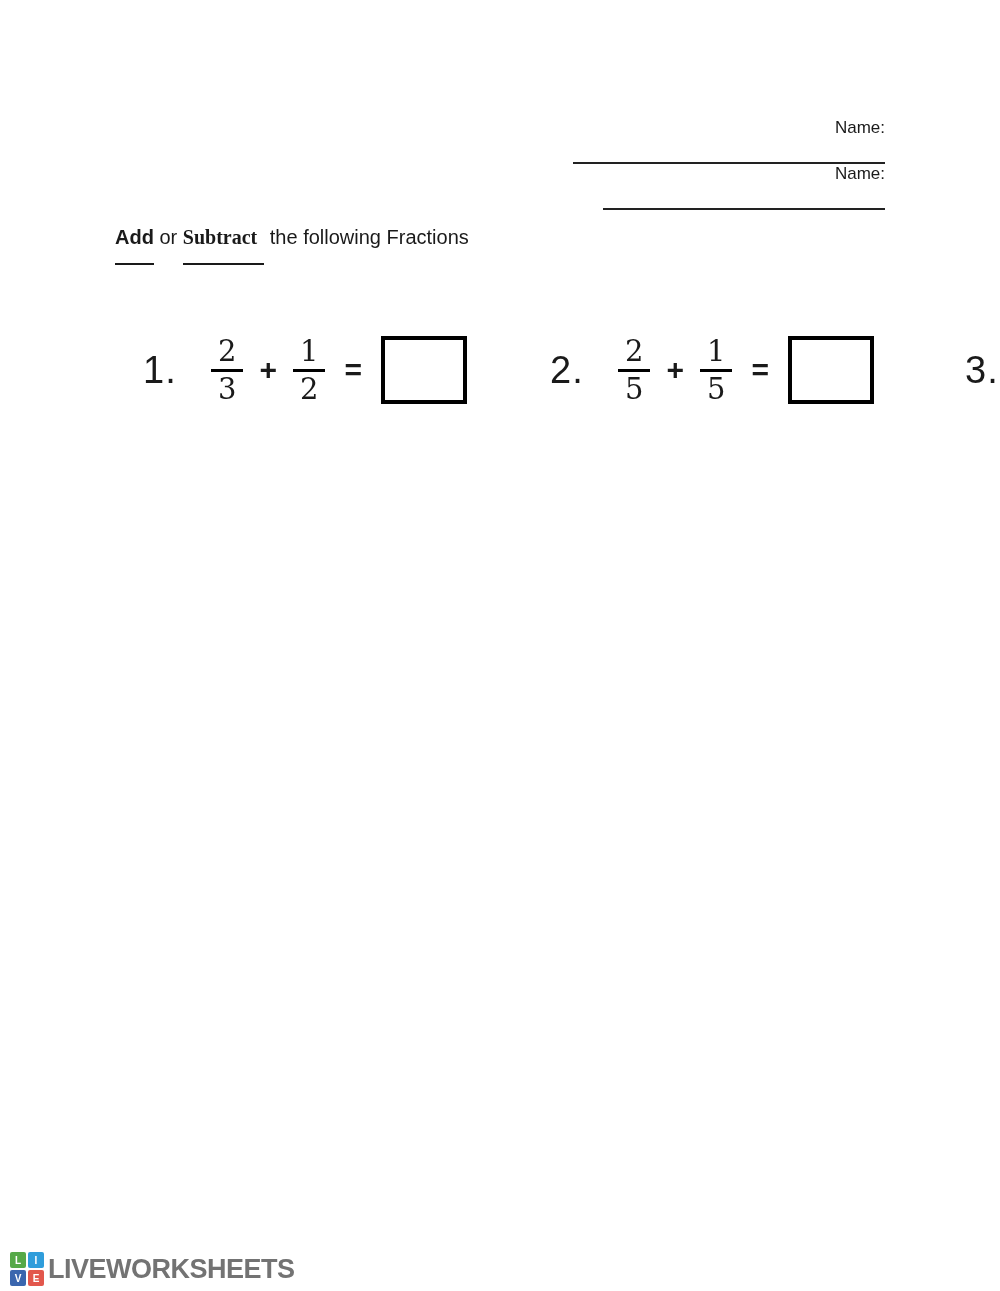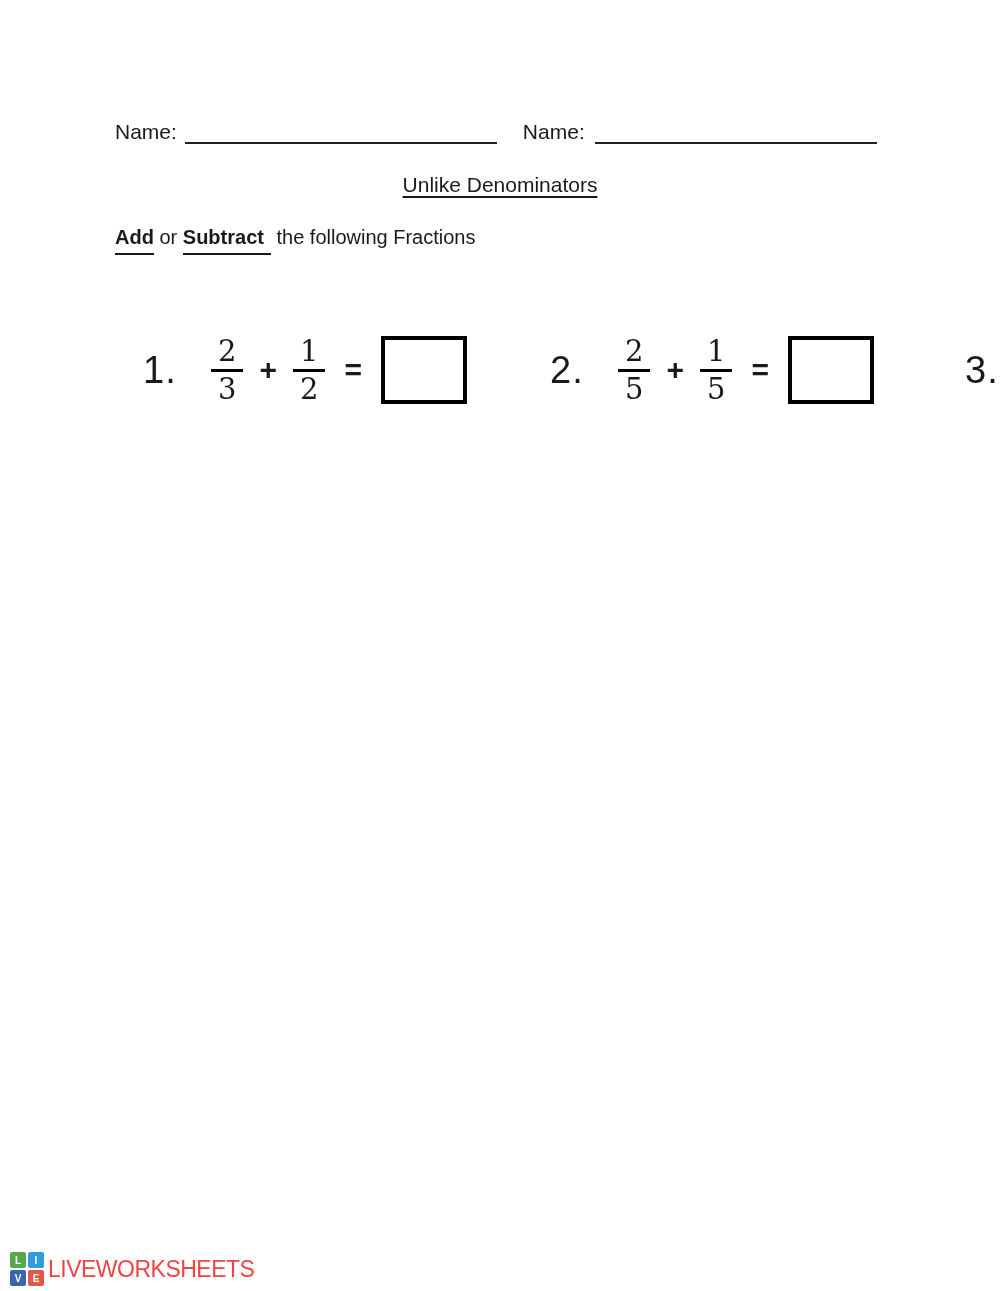--- a/index.html
+++ b/index.html
@@ -10,21 +10,22 @@
     color:#1a1a1a;
     position:relative;
     overflow:hidden;
   }
   .sheet{position:absolute;inset:0;}
 
   
   .meta-row{
     position:absolute;top:118px;left:115px;right:115px;
     display:flex;align-items:flex-end;
-    font-size:21px;
+    font-size:17px;
+    flex-direction:column;
   }
   .meta-label{white-space:nowrap;}
   .blank-line{
     display:inline-block;height:24px;
     border-bottom:2px solid #222;
   }
   .name-line{width:312px;margin-left:8px;}
   .date-gap{width:26px;}
   .date-line{width:282px;margin-left:10px;}
 
@@ -35,23 +36,23 @@
     text-underline-offset:4px;
   }
 
   .instruction{
     position:absolute;top:226px;left:115px;
     font-size:20px;
   }
   .instruction .bold-u{
     font-weight:bold;
     border-bottom:2px solid #1a1a1a;
-    padding-bottom:5px;
+    padding-bottom:15px;
   }
-  .instruction .u-trail{padding-right:7px;}
+  .instruction .u-trail{padding-right:7px;font-family:Liberation Serif, serif;}
 
   
   .problems{
     position:absolute;top:286px;left:143px;
     display:grid;
     grid-template-columns:352px 360px;
     grid-auto-rows:168px;
     grid-auto-flow:column;
     column-gap:55px;
   }
@@ -106,39 +107,38 @@
   .logo-sq{
     display:flex;align-items:center;justify-content:center;
     color:#fff;font-weight:bold;font-size:10px;
     border-radius:2px;
   }
   .sq-l{background:#56a948;}
   .sq-i{background:#2f9ddb;}
   .sq-v{background:#3a66ae;}
   .sq-e{background:#e2574c;}
   .brand-text{
-    font-size:23px;font-weight:normal;
-    color:#ef4444;
+    font-size:27px;font-weight:bold;
+    color:#737373;
     letter-spacing:-0.5px;
   }
 </style>
 </head>
 <body>
 
 <div class="sheet">
 
   <div class="meta-row">
     <span class="meta-label">Name:</span>
     <span class="blank-line name-line"></span>
     <span class="date-gap"></span>
     <span class="meta-label">Name:</span>
     <span class="blank-line date-line"></span>
   </div>
 
-  <div class="page-title">Unlike Denominators</div>
 
   <div class="instruction">
     <span class="bold-u">Add</span><span> or </span><span class="bold-u u-trail">Subtract</span><span> the following Fractions</span>
   </div>
 
   <div class="problems">
 
     <div class="problem">
       <span class="pnum">1.</span>
       <span class="frac">

